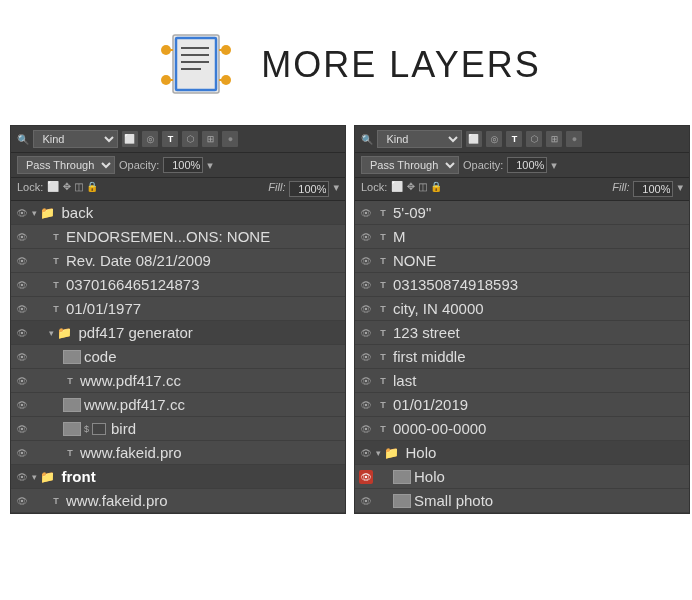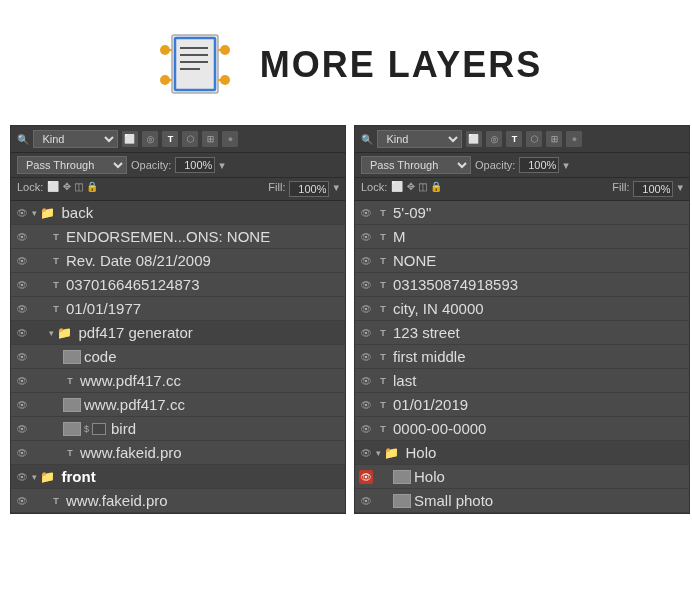--- a/index.html
+++ b/index.html
@@ -14,21 +14,21 @@
     
     .header {
       display: flex;
       align-items: center;
       justify-content: center;
       padding: 20px 0 15px 0;
       gap: 20px;
     }
     .header-title {
       font-size: 36px;
-      font-weight: 700;
+      font-weight: 400;
       letter-spacing: 2px;
       color: #222;
       font-family: 'Arial Black', Arial, sans-serif;
     }
 
     
     .panels-container {
       display: flex;
       gap: 0;
       padding: 0 10px;
@@ -90,21 +90,21 @@
       align-items: center;
       gap: 4px;
       border-bottom: 1px solid #2a2a2a;
     }
     .pass-through-select {
       background: #555;
       border: 1px solid #666;
       color: #ddd;
       font-size: 11px;
       padding: 1px 4px;
-      width: 110px;
+      width: 98px;
       height: 18px;
     }
     .opacity-label {
       color: #bbb;
       font-size: 11px;
     }
     .opacity-input {
       background: #333;
       border: 1px solid #666;
       color: #ddd;
@@ -132,20 +132,21 @@
       gap: 3px;
     }
     .lock-icon {
       color: #aaa;
       font-size: 10px;
     }
     .fill-label {
       color: #bbb;
       font-size: 11px;
       margin-left: auto;
+      font-style: italic;
     }
     .fill-input {
       background: #333;
       border: 1px solid #666;
       color: #ddd;
       font-size: 11px;
       width: 40px;
       height: 16px;
       text-align: right;
       padding-right: 2px;

